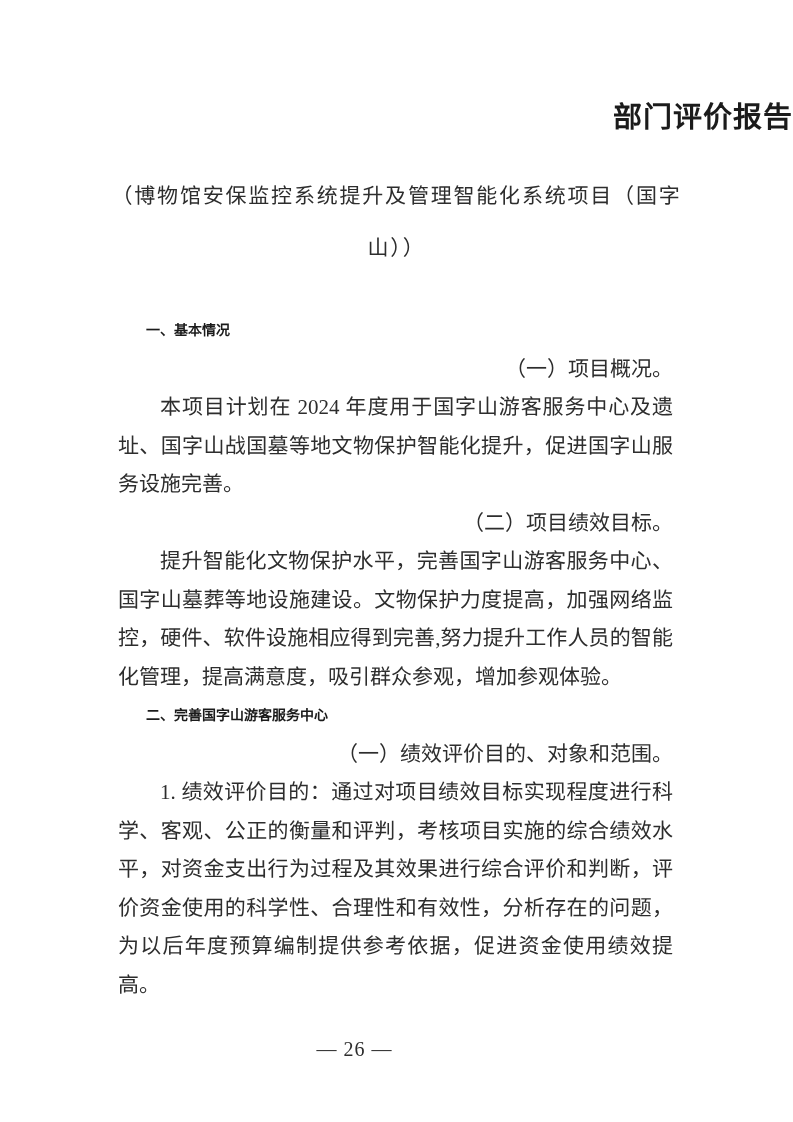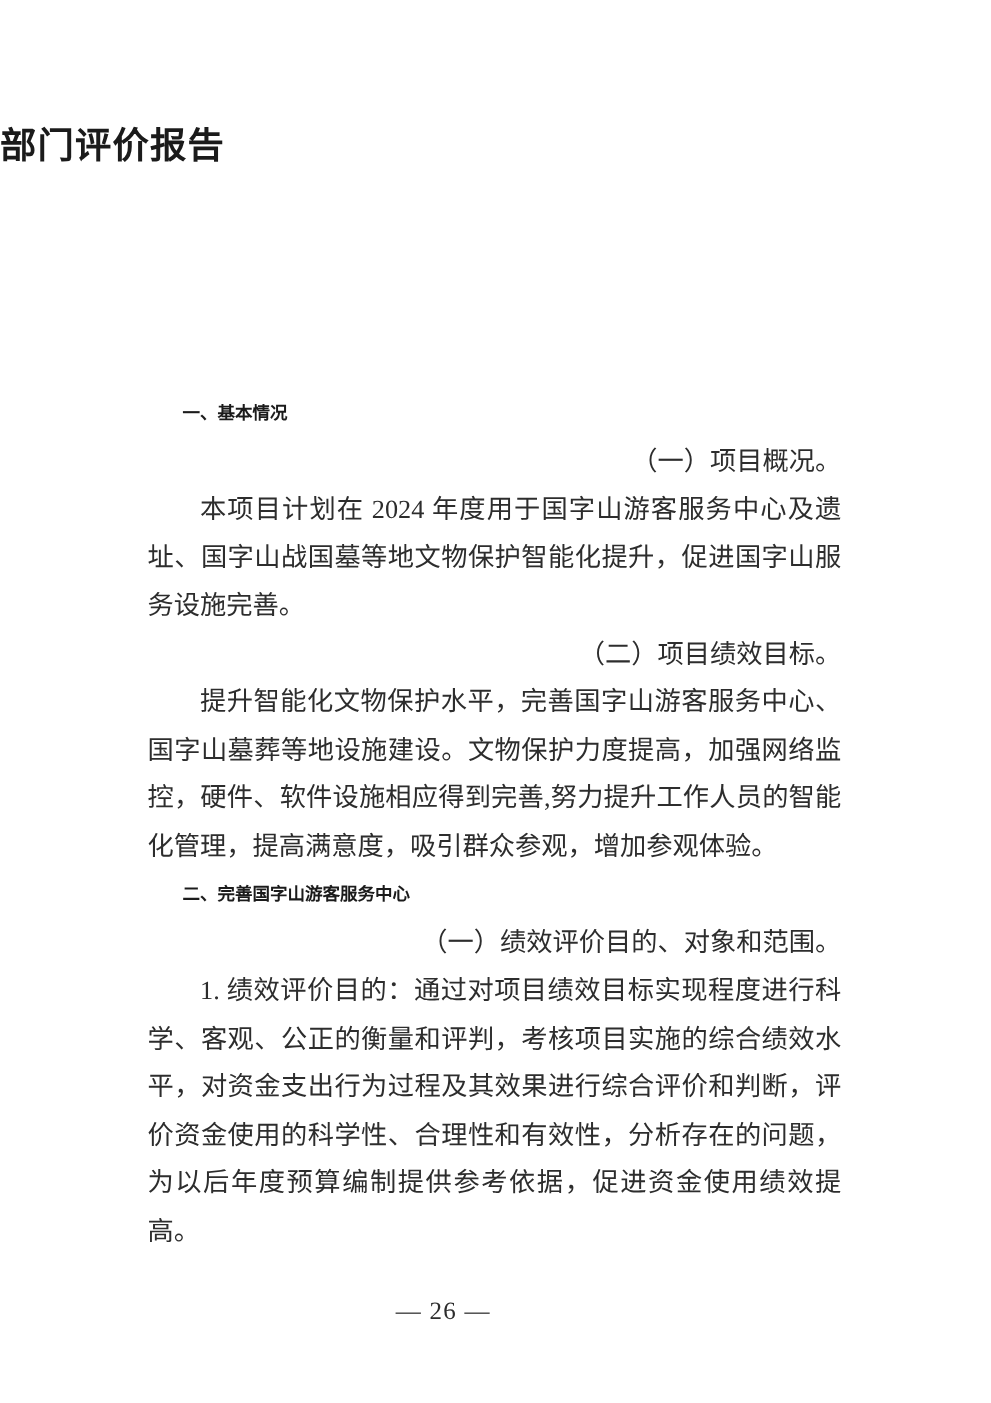--- a/index.html
+++ b/index.html
@@ -14,21 +14,21 @@
     background: #ffffff;
     overflow: hidden;
     color: #222222;
   }
   .report-title {
     position: absolute;
     top: 99px;
     left: 0;
     width: 793px;
     margin: 0;
-    text-align: left;
+    text-align: right;
     font-family: "Liberation Sans", "DejaVu Sans", sans-serif;
     font-weight: bold;
     font-size: 29px;
     line-height: 36px;
     letter-spacing: 1px;
     color: #1b1b1b;
   }
   .report-subtitle {
     position: absolute;
     top: 170px;
@@ -91,20 +91,21 @@
     color: #2d2d2d;
   }
 </style>
 </head>
 <body>
 
 <div class="page">
 
   <h1 class="report-title">部门评价报告</h1>
 
+  <div class="report-subtitle">（博物馆安保监控系统提升及管理智能化系统项目（国字山））</div>
 
   <div class="content">
 
     <h2>一、基本情况</h2>
 
     <h3>（一）项目概况。</h3>
 
     <p>本项目计划在 2024 年度用于国字山游客服务中心及遗址、国字山战国墓等地文物保护智能化提升，促进国字山服务设施完善。</p>
 
     <h3>（二）项目绩效目标。</h3>

